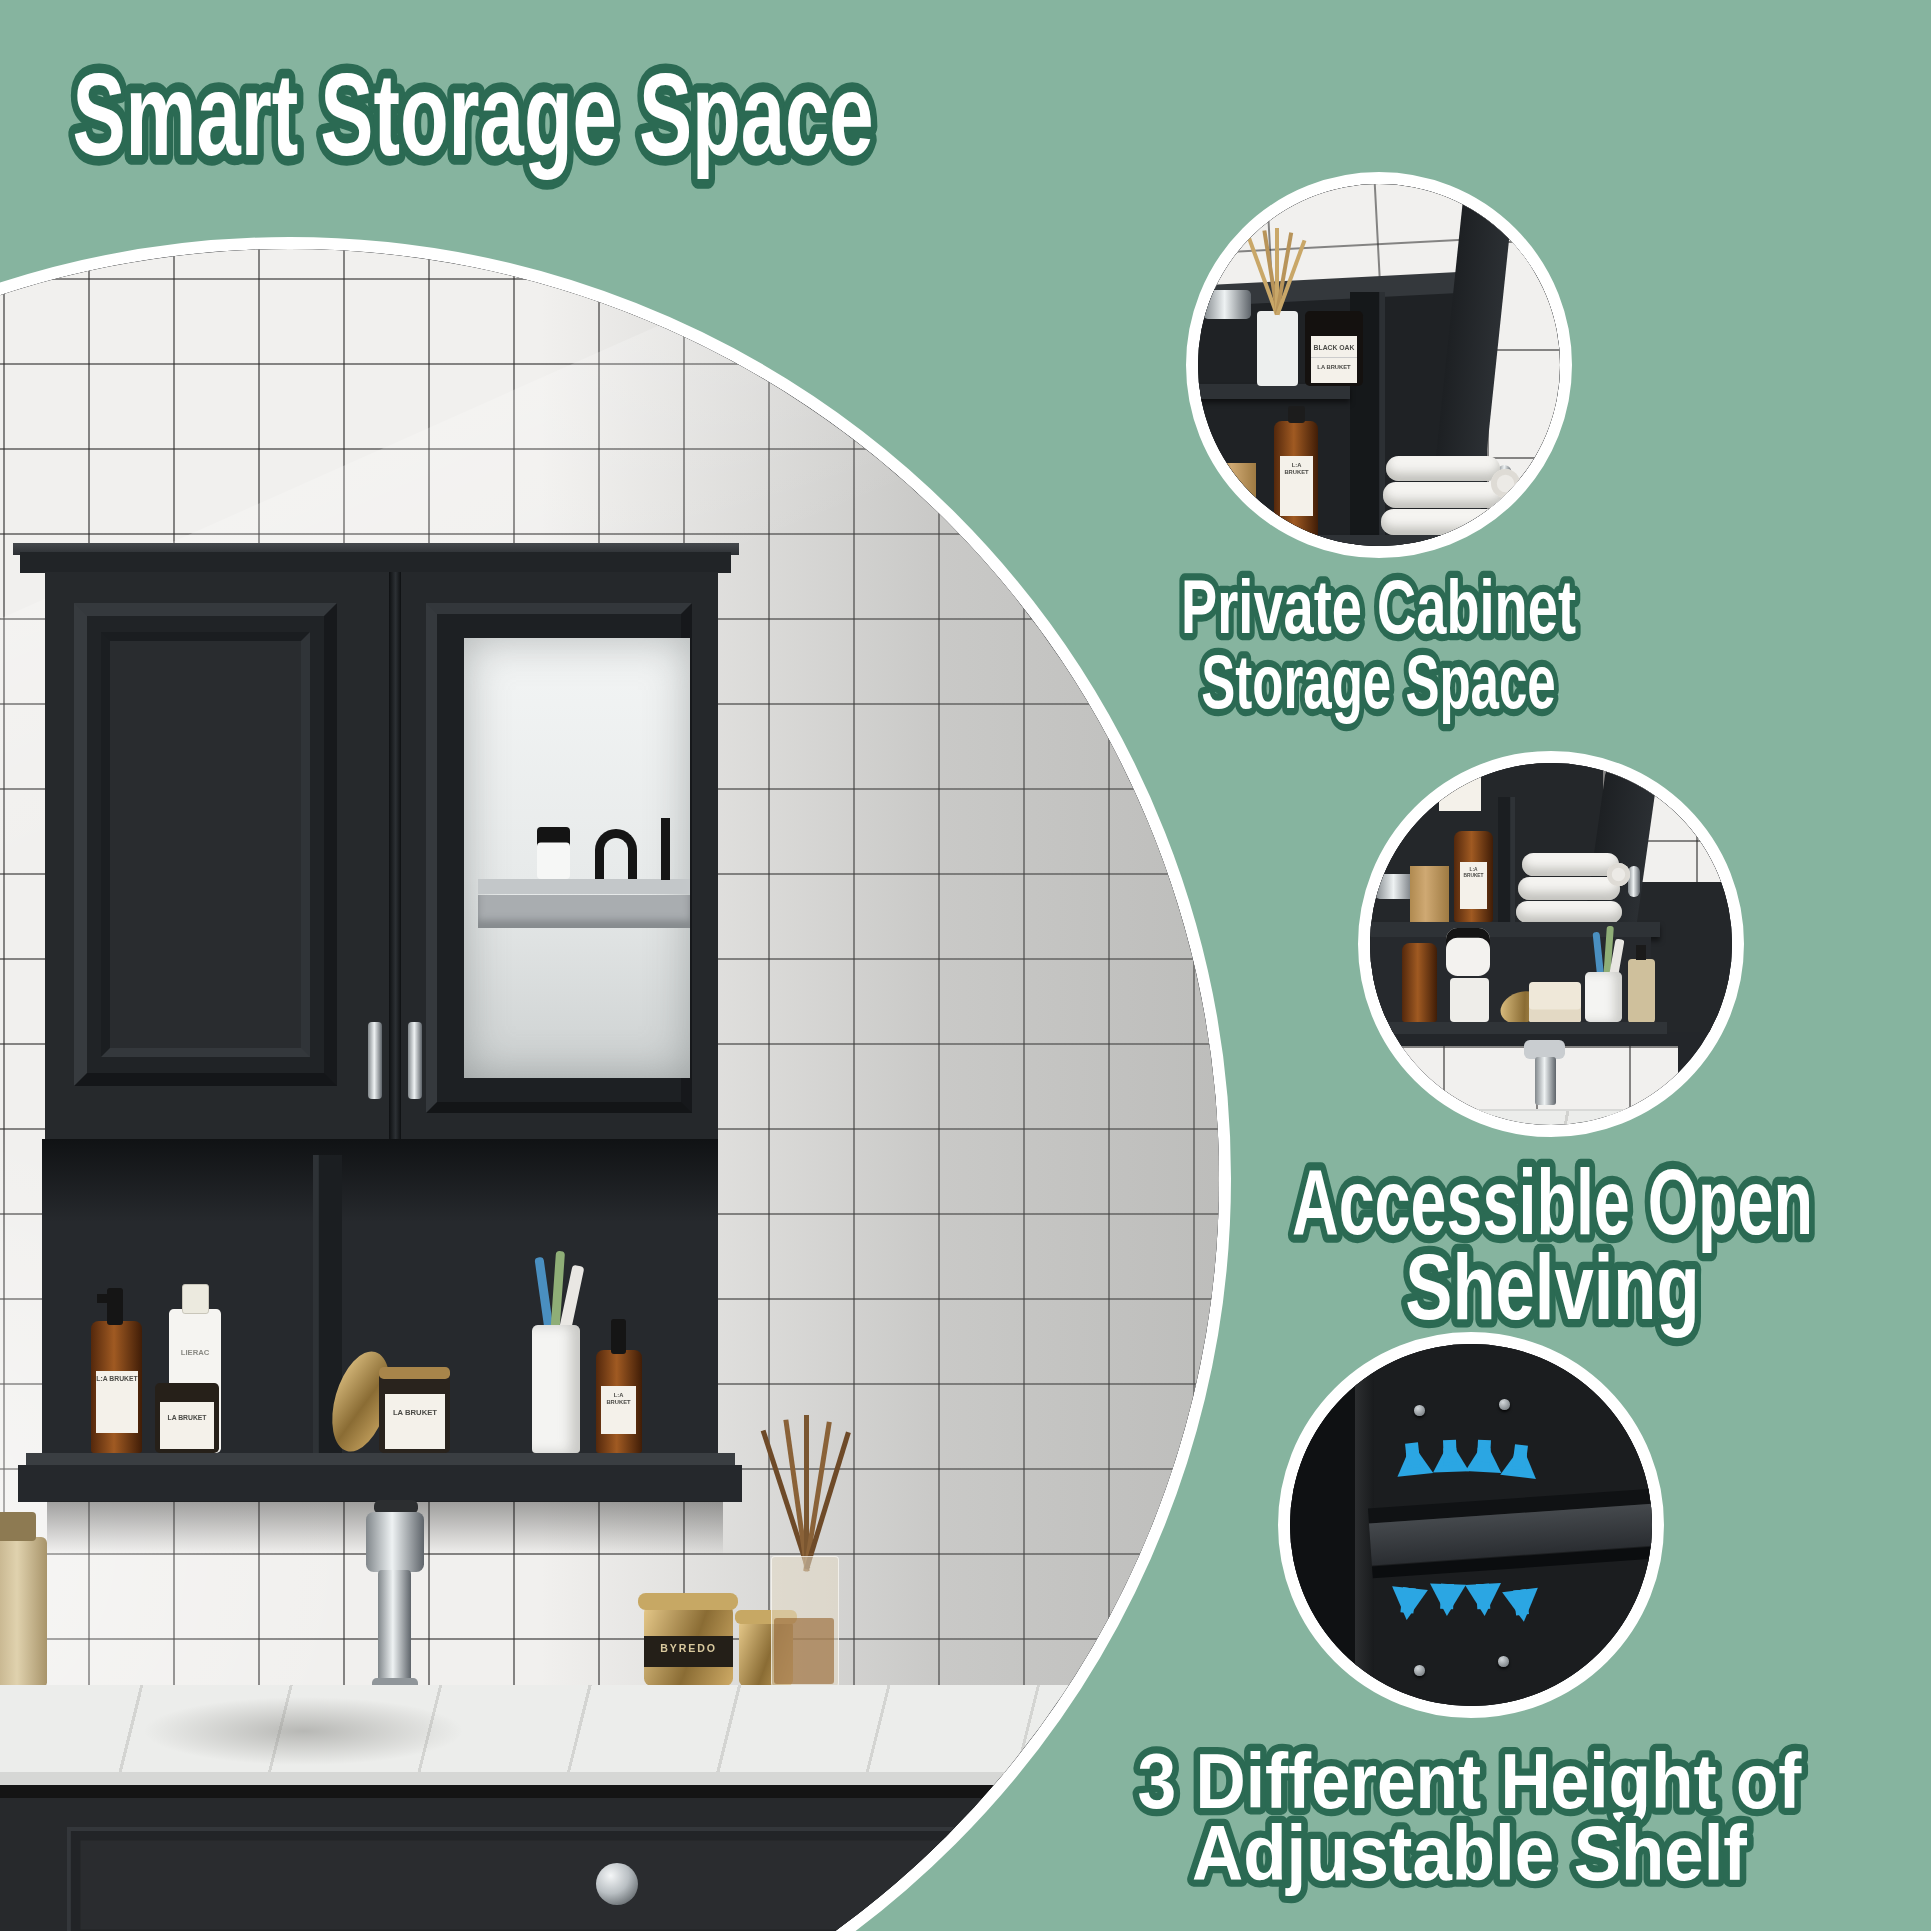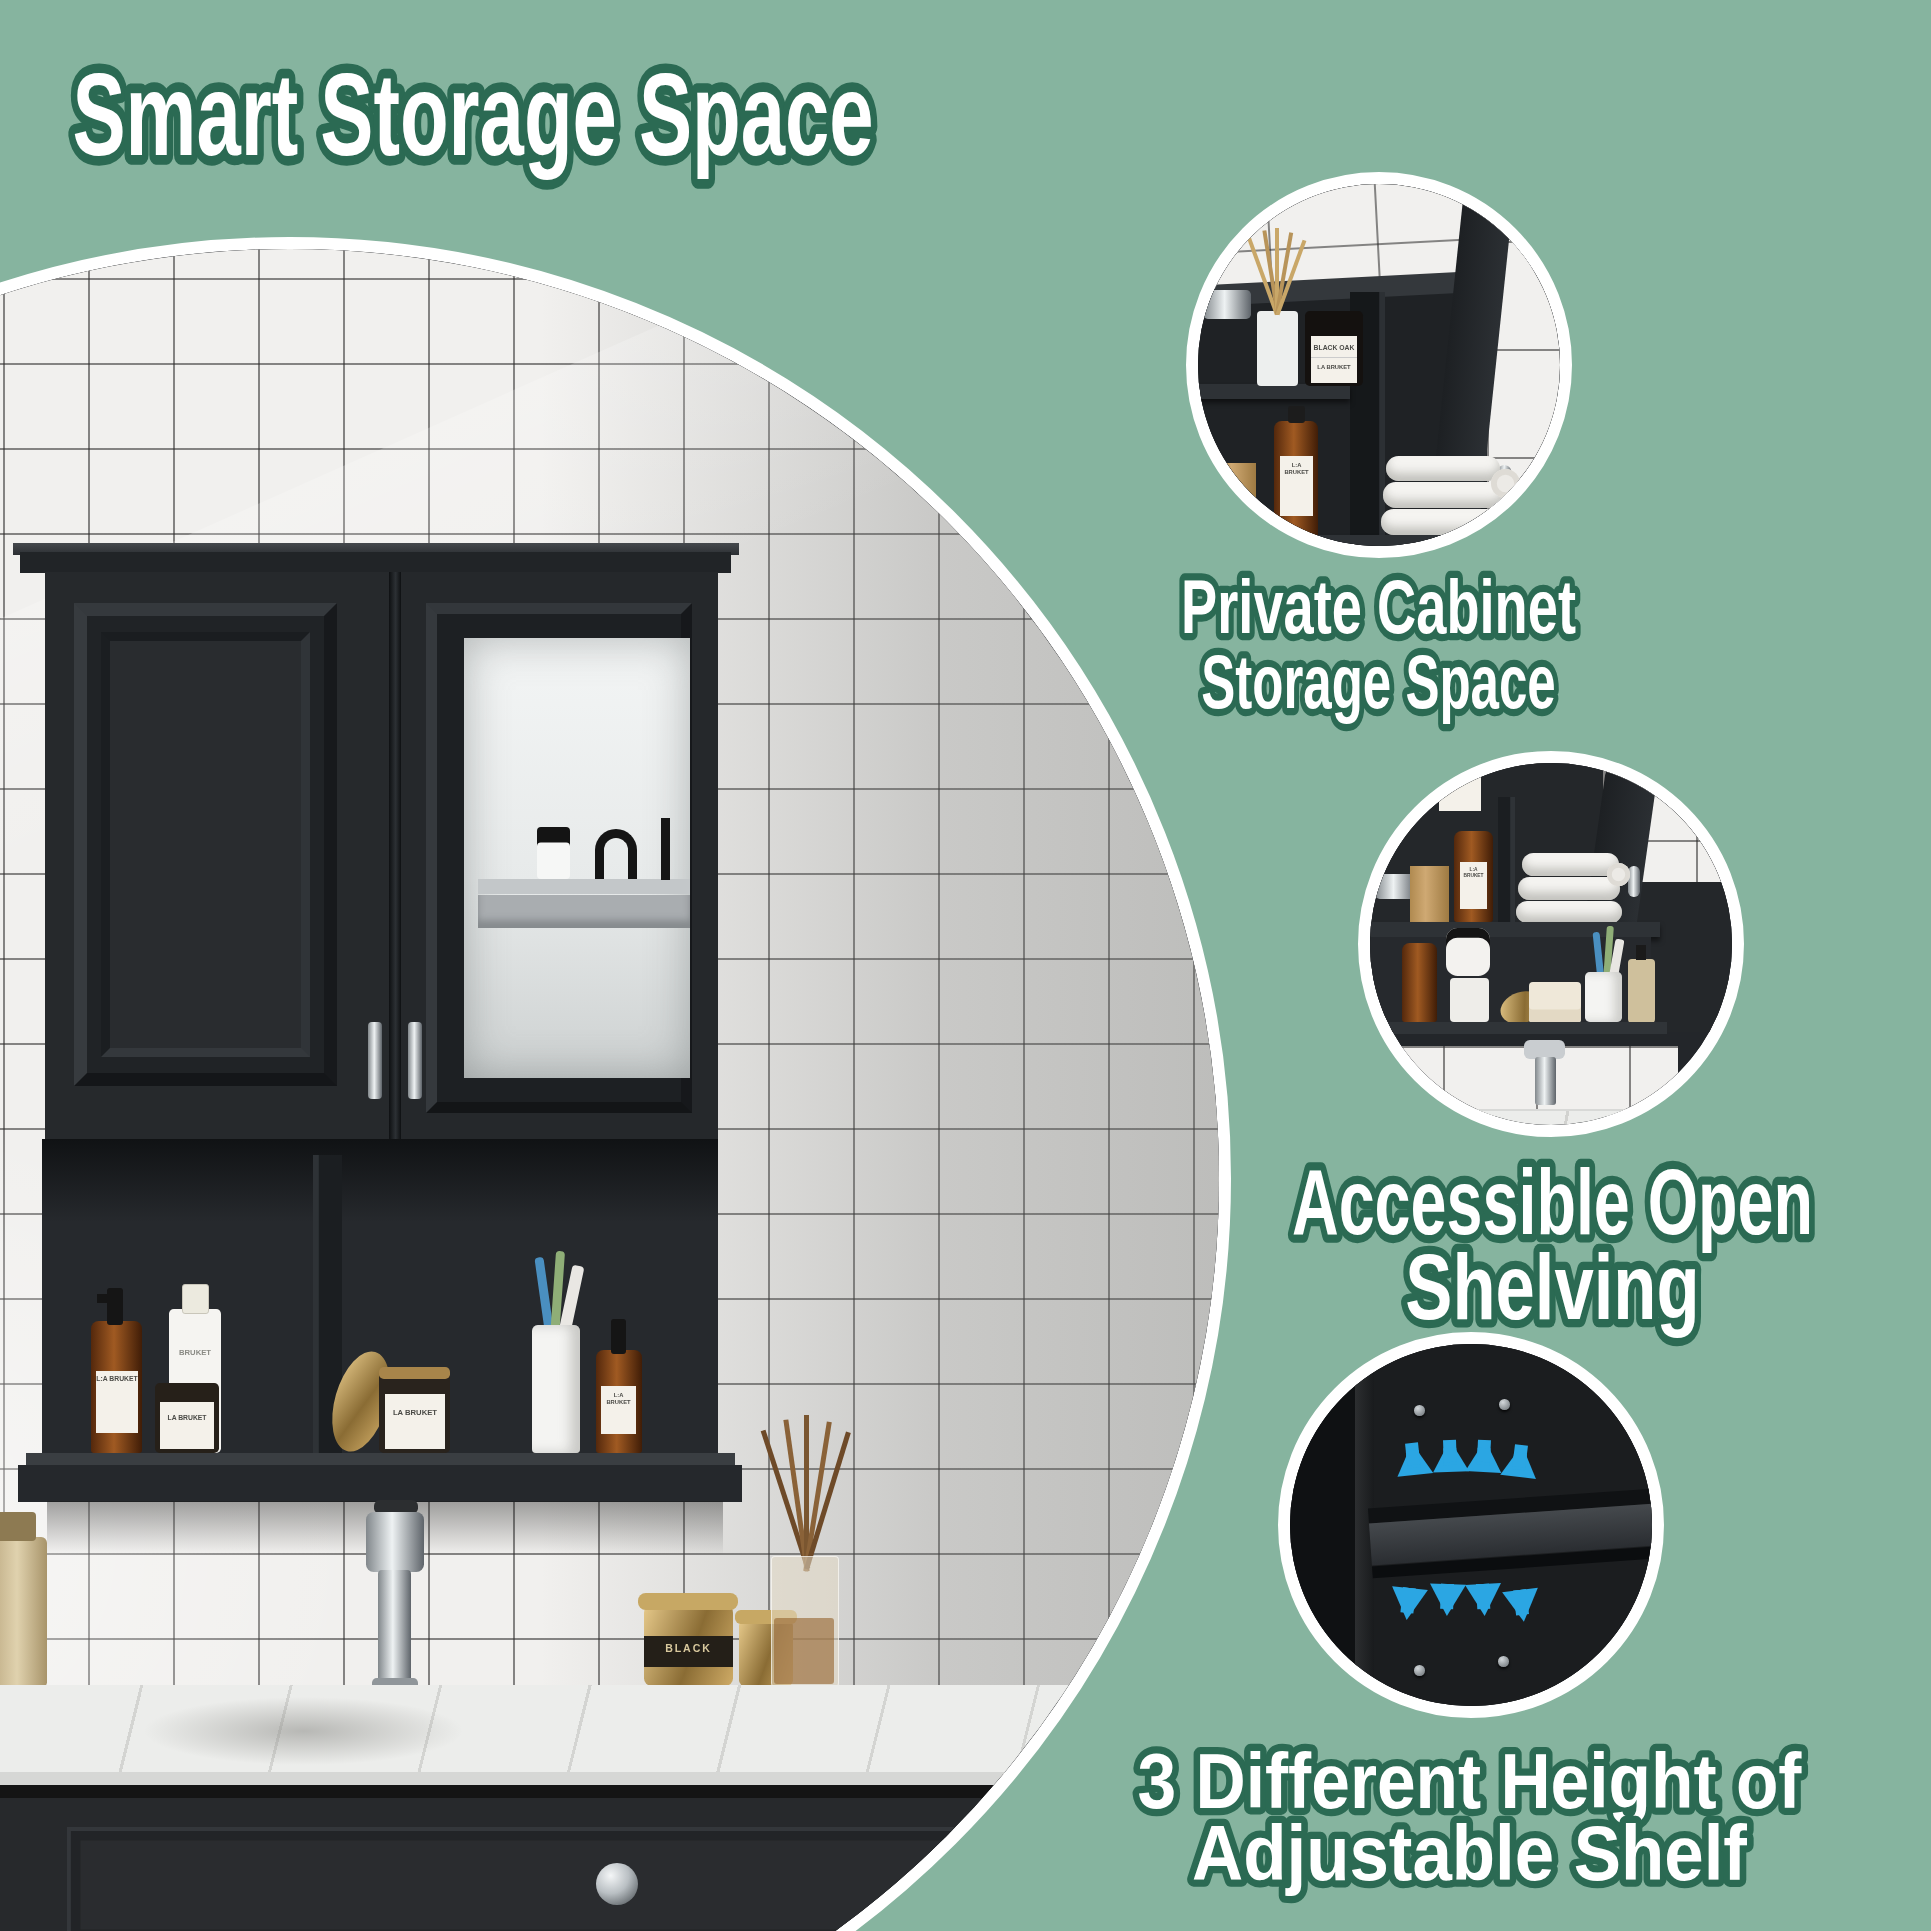--- a/index.html
+++ b/index.html
@@ -83,21 +83,21 @@
 
         <div style="left:43px;top:1139px;width:676px;height:319px;background:linear-gradient(#101214,#26292d 26%);"></div>
         <div style="left:314px;top:1155px;width:29px;height:303px;background:#1b1e21;box-shadow:5.8px 0 0 #2e3236 inset;"></div>
 
         <div class="amber" style="left:92px;top:1321px;width:51px;height:132px;"></div>
         <div style="left:108px;top:1288px;width:16.4px;height:37px;background:#151515;border-radius:2.9px;"></div>
         <div style="left:98px;top:1294px;width:25px;height:8.7px;background:#151515;"></div>
         <div class="lbl" style="left:97px;top:1371px;width:42px;height:58px;font-size:6.8px;padding-top:3.9px;">L:A BRUKET</div>
         <div style="left:170px;top:1309px;width:52px;height:144px;background:#f5f4f1;border-radius:4.8px;"></div>
         <div style="left:183px;top:1284px;width:25px;height:28px;background:#eceadf;border:1px solid #c9c6ba;border-radius:2.9px;"></div>
-        <div class="lbl" style="left:175px;top:1342px;width:42px;height:54px;font-size:7.7px;color:#8a8a84;background:#f5f4f1;padding-top:5.8px;">BRUKET</div>
+        <div class="lbl" style="left:175px;top:1342px;width:42px;height:54px;font-size:7.7px;color:#8a8a84;background:#f5f4f1;padding-top:5.8px;">LIERAC</div>
         <div style="left:156px;top:1383px;width:64px;height:70px;background:#262019;border-radius:4.8px;"></div>
         <div class="lbl" style="left:161px;top:1402px;width:54px;height:35px;font-size:6.8px;padding-top:11.6px;">LA BRUKET</div>
 
         <div class="gold" style="left:336px;top:1350px;width:52px;height:103px;border-radius:50%;transform:rotate(16deg);"></div>
         <div style="left:380px;top:1373px;width:71px;height:80px;background:#29231d;border-radius:4.8px;"></div>
         <div style="left:380px;top:1367px;width:71px;height:11.6px;background:#a8854a;border-radius:4.8px;"></div>
         <div class="lbl" style="left:386px;top:1394px;width:60px;height:41px;font-size:7.7px;padding-top:13.5px;">LA BRUKET</div>
         <div style="left:541px;top:1257px;width:8.7px;height:81px;background:#4a8fc0;transform:rotate(-8deg);border-radius:3.9px;"></div>
         <div style="left:554px;top:1251px;width:8.7px;height:87px;background:#8fae77;transform:rotate(4deg);border-radius:3.9px;"></div>
         <div style="left:566px;top:1265px;width:11.6px;height:73px;background:#e9e7e3;transform:rotate(12deg);border-radius:3.9px;"></div>
@@ -112,21 +112,21 @@
 
         <div style="left:375px;top:1500px;width:44px;height:13.5px;background:#2c2e30;border-radius:5.8px;"></div>
         <div class="chrome" style="left:367px;top:1512px;width:58px;height:60px;border-radius:7.7px;"></div>
         <div class="chrome" style="left:379px;top:1570px;width:33px;height:112px;border-radius:3.9px;"></div>
         <div style="left:373px;top:1678px;width:46px;height:11.6px;background:#90969a;border-radius:4.8px;"></div>
 
         <div style="left:-11.6px;top:1537px;width:60px;height:151px;background:linear-gradient(90deg,#b9a67e,#e0d2ae 50%,#a8946a);border-radius:5.8px;"></div>
         <div style="left:-1.9px;top:1512px;width:39px;height:29px;background:#8d7a52;border-radius:3.9px;"></div>
         <div class="gold" style="left:645px;top:1605px;width:89px;height:81px;border-radius:7.7px;"></div>
         <div style="left:639px;top:1593px;width:100px;height:17.4px;background:#c7a864;border-radius:7.7px;"></div>
-        <div class="lbl" style="left:645px;top:1636px;width:89px;height:25px;background:#241f18;color:#d8c89d;font-size:10.6px;letter-spacing:1.9px;padding-top:5.8px;">BLACK</div>
+        <div class="lbl" style="left:645px;top:1636px;width:89px;height:25px;background:#241f18;color:#d8c89d;font-size:10.6px;letter-spacing:1.9px;padding-top:5.8px;">BYREDO</div>
         <div class="gold" style="left:740px;top:1620px;width:54px;height:66px;border-radius:5.8px;"></div>
         <div style="left:736px;top:1610px;width:62px;height:13.5px;background:#c7a864;border-radius:5.8px;"></div>
         <div style="left:784px;top:1427px;width:4.8px;height:145px;background:#6e4a28;transform:rotate(-18deg);"></div>
         <div style="left:795px;top:1419px;width:4.8px;height:153px;background:#8a6238;transform:rotate(-8deg);"></div>
         <div style="left:805px;top:1415px;width:4.8px;height:156px;background:#7a5630;"></div>
         <div style="left:816px;top:1421px;width:4.8px;height:151px;background:#8a6238;transform:rotate(9deg);"></div>
         <div style="left:826px;top:1429px;width:4.8px;height:143px;background:#6e4a28;transform:rotate(17deg);"></div>
         <div style="left:772px;top:1556px;width:66px;height:129px;background:rgba(228,219,198,.55);border:1.9px solid rgba(255,255,255,.6);border-radius:3.9px;"></div>
         <div style="left:775px;top:1618px;width:60px;height:66px;background:rgba(148,98,44,.6);border-radius:2.9px;"></div>
 

